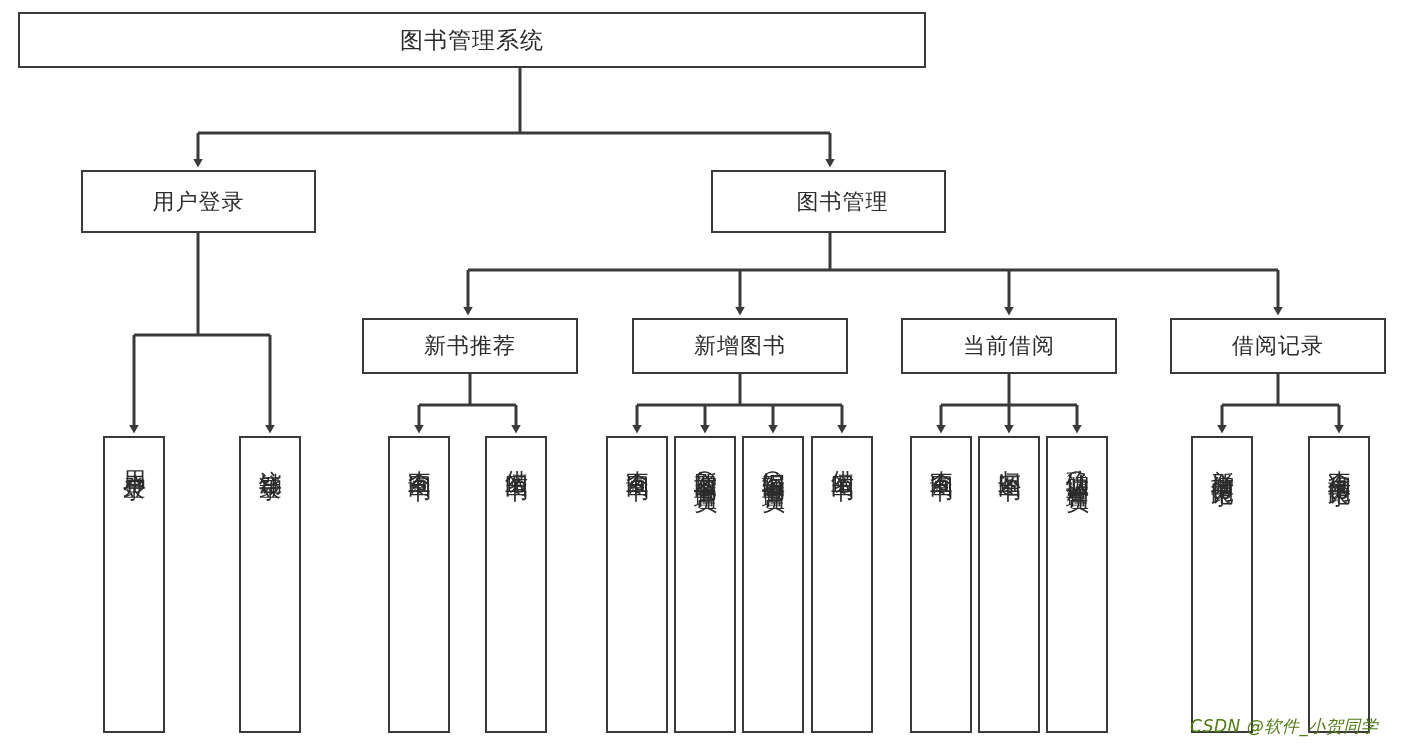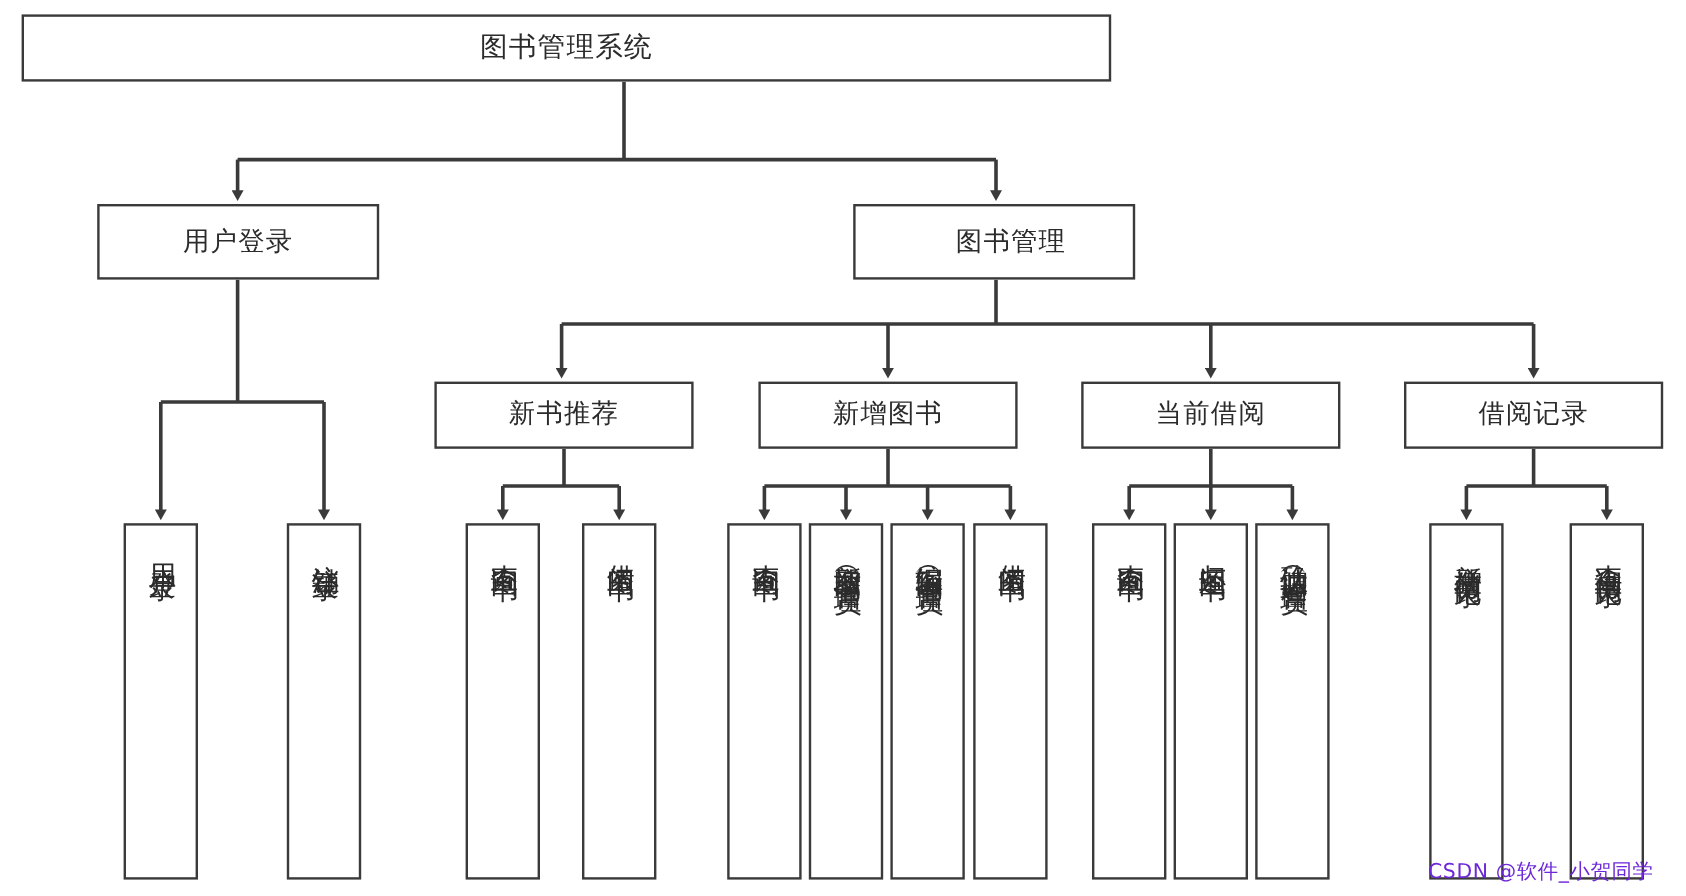--- a/index.html
+++ b/index.html
@@ -55,23 +55,24 @@
     text-orientation: upright;
     font-size: 23px;
     line-height: 1.12;
     letter-spacing: 3px;
     white-space: nowrap;
     color: #2b2b2b;
   }
   .watermark {
     position: absolute;
     font-size: 17px;
-    color: #6d28d9;
+    color: #4d7c0f;
     white-space: nowrap;
     letter-spacing: 0.5px;
+    font-style: italic;
   }
 </style>
 </head>
 <body>
 
 <div id="diagram">
 
   <svg id="connectors" viewBox="0 0 1405 747" xmlns="http://www.w3.org/2000/svg">
     <defs>
       <marker id="arrow" markerWidth="9" markerHeight="10" refX="1.5" refY="5" orient="auto" markerUnits="userSpaceOnUse">

